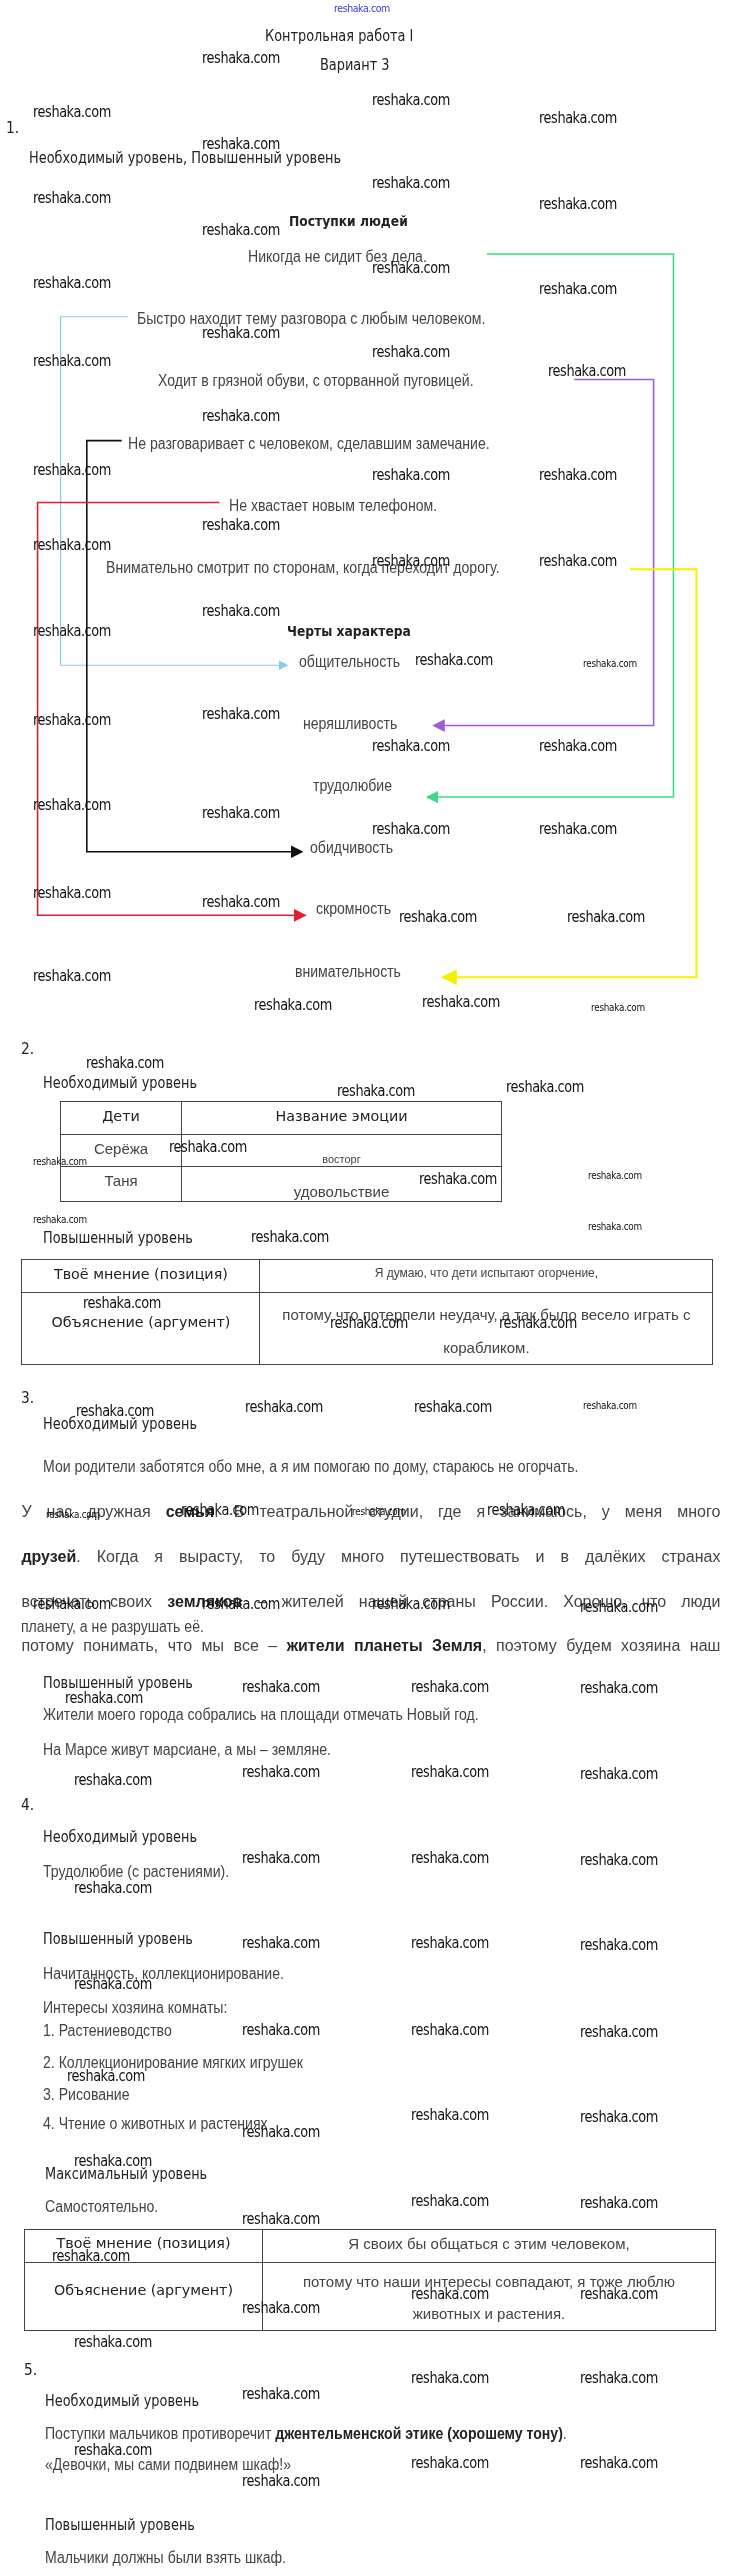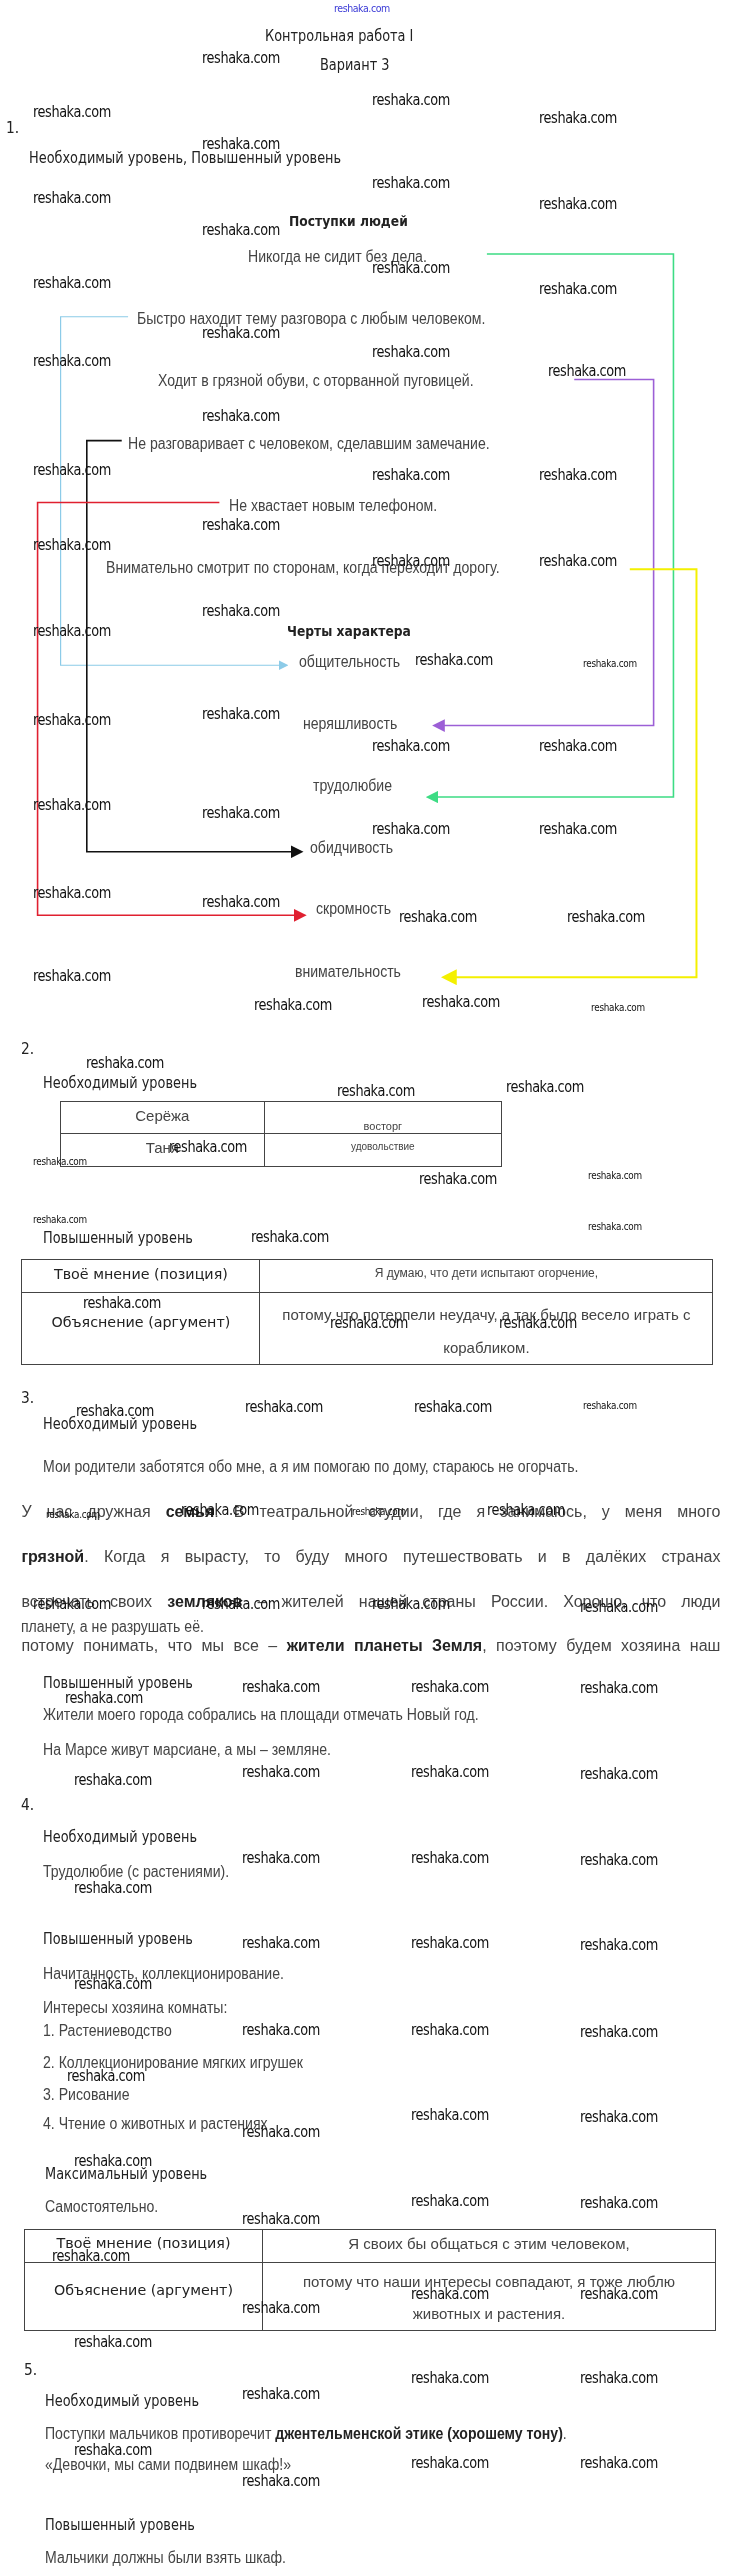--- a/index.html
+++ b/index.html
@@ -85,27 +85,31 @@
   <polyline points="276,633 47,633 47,1153 382,1153" fill="none" stroke="#e02030" stroke-width="2" marker-end="url(#mr)"></polyline>
 
   <polyline points="793,717 877,717 877,1231 560,1231" fill="none" stroke="#f4f000" stroke-width="2.5" marker-end="url(#my)"></polyline>
 </svg>
 
 <div class="abs num" style="left:20.6px;top:1039px;">2.</div>
 <div class="abs lvl" style="left:43px;top:1074px;">Необходимый уровень</div>
 
 <table class="t" style="left:60px;top:1101px;width:442px;">
   <tbody>
+      <tr style="height:33px;">
+    <td class="h" style="width:118px;font-size:14.3px;padding-top:6.4px;">Дети</td>
+    <td class="h" style="font-size:14.3px;padding-top:6.4px;">Название эмоции</td>
+  </tr>
   <tr style="height:32px;">
     <td style="font-size:15px;padding-top:4.8px;">Серёжа</td>
     <td style="font-size:11px;padding-top:18px;">восторг</td>
   </tr>
   <tr style="height:33px;">
     <td style="font-size:15px;padding-top:4.8px;">Таня</td>
-    <td style="font-size:10px;padding-top:7px;margin-top:25px;">удовольствие</td>
+    <td style="font-size:15px;padding-top:16px;margin-top:25px;">удовольствие</td>
   </tr>
 </tbody>
   </table>
 
 <div class="abs lvl" style="left:43px;top:1229px;">Повышенный уровень</div>
 
 <table class="t" style="left:21.4px;top:1259px;width:692px;">
   <tbody>
       <tr style="height:33px;">
     <td class="h" style="width:235px;font-size:14.3px;padding-top:6.4px;">Твоё мнение (позиция)</td>
@@ -116,21 +120,21 @@
     <td style="font-size:15px;padding:4.8px 16px 0;line-height:33px;">потому что потерпели неудачу, а так было весело играть с корабликом.</td>
   </tr>
 </tbody>
   </table>
 
 <div class="abs num" style="left:20.6px;top:1388px;">3.</div>
 <div class="abs lvl" style="left:43px;top:1415px;">Необходимый уровень</div>
 
 <div class="abs txt" style="left:43px;top:1458px;">Мои родители заботятся обо мне, а я им помогаю по дому, стараюсь не огорчать.</div>
 <div class="justify" style="top:1503px;"><span>У нас дружная </span><b>семья</b><span>. В театральной студии, где я занимаюсь, у меня много</span></div>
-<div class="justify" style="top:1548px;"><b>грязной</b><span>. Когда я вырасту, то буду много путешествовать и в далёких странах</span></div>
+<div class="justify" style="top:1548px;"><b>друзей</b><span>. Когда я вырасту, то буду много путешествовать и в далёких странах</span></div>
 <div class="justify" style="top:1593px;"><span>встречать своих </span><b>земляков</b><span> – жителей нашей страны России. Хорошо, что люди</span></div>
 <div class="justify" style="top:1637px;"><span>потому понимать, что мы все – </span><b>жители планеты Земля</b><span>, поэтому будем хозяина наш</span></div>
 <div class="abs txt" style="left:21.4px;top:1615px;top:1618px;">планету, а не разрушать её.</div>
 
 <div class="abs lvl" style="left:43px;top:1674px;">Повышенный уровень</div>
 <div class="abs txt" style="left:43px;top:1706px;">Жители моего города собрались на площади отмечать Новый год.</div>
 <div class="abs txt" style="left:43px;top:1741px;">На Марсе живут марсиане, а мы – земляне.</div>
 
 <div class="abs num" style="left:20.6px;top:1795px;">4.</div>
 <div class="abs lvl" style="left:43px;top:1828px;">Необходимый уровень</div>

